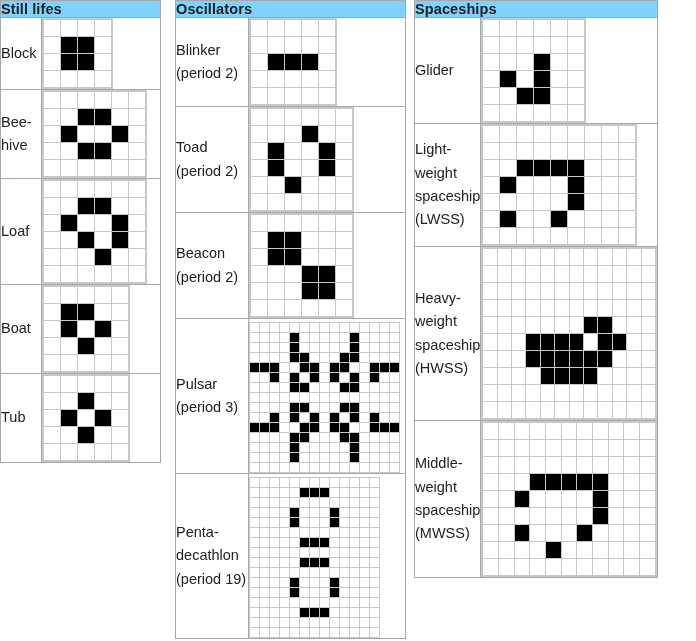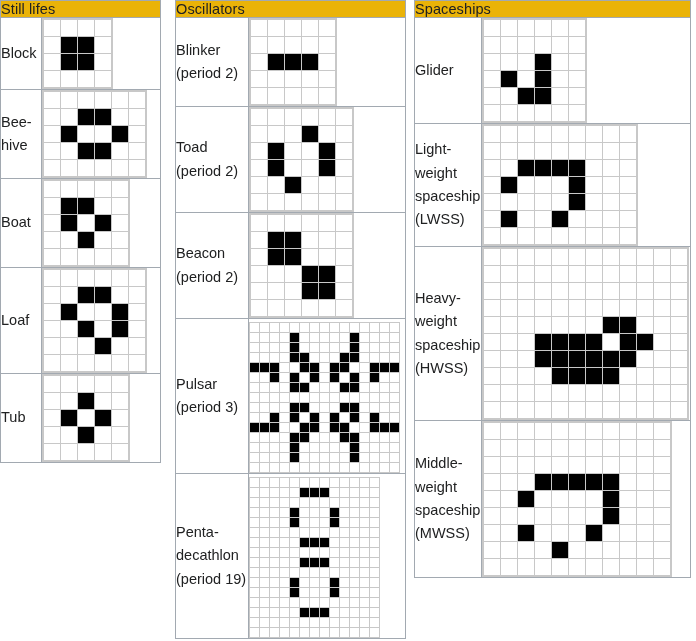--- a/index.html
+++ b/index.html
@@ -25,22 +25,22 @@
     border: 1px solid #a2a9b1;
     background: #ffffff;
     margin: 0;
   }
   .wikitable td, .wikitable th {
     border: 1px solid #a2a9b1;
     padding: 0;
     vertical-align: middle;
   }
   .table-header {
-    background: #eab308;
-    font-weight: normal;
+    background: #7dd3fc;
+    font-weight: bold;
     text-align: left;
     font-size: 14.5px;
     padding: 7px 8px 7px 7px;
     color: #202122;
     letter-spacing: 0.1px;
   }
   .name-cell {
     padding: 6px 7px 6px 7px;
     font-size: 14.5px;
     line-height: 1.62;
@@ -68,21 +68,21 @@
   .life-grid td.on {
     background: #000000;
   }
   
   .cs-16 td { width: 16px; height: 16px; }
   .cs-9  td { width: 9px;  height: 9px; }
   .cs-9 { border-width: 1px; }
   .cs-9 td { border-width: 1px; }
   .col-still { width: 161px; }
   .col-osc  { width: 231px; border-radius: 28px; }
-  .col-ship { width: 277px; }
+  .col-ship { width: 244px; }
   .spacer { width: 14px; flex: 0 0 14px; }
   .spacer-2 { width: 8px; flex: 0 0 8px; }
 </style>
 </head>
 <body>
 
 <div id="tables-wrap">
     <table class="wikitable col-still">
       <tbody>
         <tr>
@@ -162,20 +162,75 @@
                   <td></td>
                   <td></td>
                   <td></td>
                   <td></td>
                   <td></td>
                 </tr>
               </tbody></table></td>
         </tr>
         <tr>
           <td class="name-cell">
+            <div>Loaf</div>
+          </td>
+          <td class="grid-cell"><table class="life-grid cs-16"><tbody>
+                <tr>
+                  <td></td>
+                  <td></td>
+                  <td></td>
+                  <td></td>
+                  <td></td>
+                  <td></td>
+                </tr>
+                <tr>
+                  <td></td>
+                  <td></td>
+                  <td class="on"></td>
+                  <td class="on"></td>
+                  <td></td>
+                  <td></td>
+                </tr>
+                <tr>
+                  <td></td>
+                  <td class="on"></td>
+                  <td></td>
+                  <td></td>
+                  <td class="on"></td>
+                  <td></td>
+                </tr>
+                <tr>
+                  <td></td>
+                  <td></td>
+                  <td class="on"></td>
+                  <td></td>
+                  <td class="on"></td>
+                  <td></td>
+                </tr>
+                <tr>
+                  <td></td>
+                  <td></td>
+                  <td></td>
+                  <td class="on"></td>
+                  <td></td>
+                  <td></td>
+                </tr>
+                <tr>
+                  <td></td>
+                  <td></td>
+                  <td></td>
+                  <td></td>
+                  <td></td>
+                  <td></td>
+                </tr>
+              </tbody></table></td>
+        </tr>
+        <tr>
+          <td class="name-cell">
             <div>Boat</div>
           </td>
           <td class="grid-cell"><table class="life-grid cs-16"><tbody>
                 <tr>
                   <td></td>
                   <td></td>
                   <td></td>
                   <td></td>
                   <td></td>
                 </tr>
@@ -194,75 +249,20 @@
                   <td></td>
                 </tr>
                 <tr>
                   <td></td>
                   <td></td>
                   <td class="on"></td>
                   <td></td>
                   <td></td>
                 </tr>
                 <tr>
-                  <td></td>
-                  <td></td>
-                  <td></td>
-                  <td></td>
-                  <td></td>
-                </tr>
-              </tbody></table></td>
-        </tr>
-        <tr>
-          <td class="name-cell">
-            <div>Loaf</div>
-          </td>
-          <td class="grid-cell"><table class="life-grid cs-16"><tbody>
-                <tr>
-                  <td></td>
-                  <td></td>
-                  <td></td>
-                  <td></td>
-                  <td></td>
-                  <td></td>
-                </tr>
-                <tr>
-                  <td></td>
-                  <td></td>
-                  <td class="on"></td>
-                  <td class="on"></td>
-                  <td></td>
-                  <td></td>
-                </tr>
-                <tr>
-                  <td></td>
-                  <td class="on"></td>
-                  <td></td>
-                  <td></td>
-                  <td class="on"></td>
-                  <td></td>
-                </tr>
-                <tr>
-                  <td></td>
-                  <td></td>
-                  <td class="on"></td>
-                  <td></td>
-                  <td class="on"></td>
-                  <td></td>
-                </tr>
-                <tr>
-                  <td></td>
-                  <td></td>
-                  <td></td>
-                  <td class="on"></td>
-                  <td></td>
-                  <td></td>
-                </tr>
-                <tr>
-                  <td></td>
                   <td></td>
                   <td></td>
                   <td></td>
                   <td></td>
                   <td></td>
                 </tr>
               </tbody></table></td>
         </tr>
         <tr>
           <td class="name-cell">

